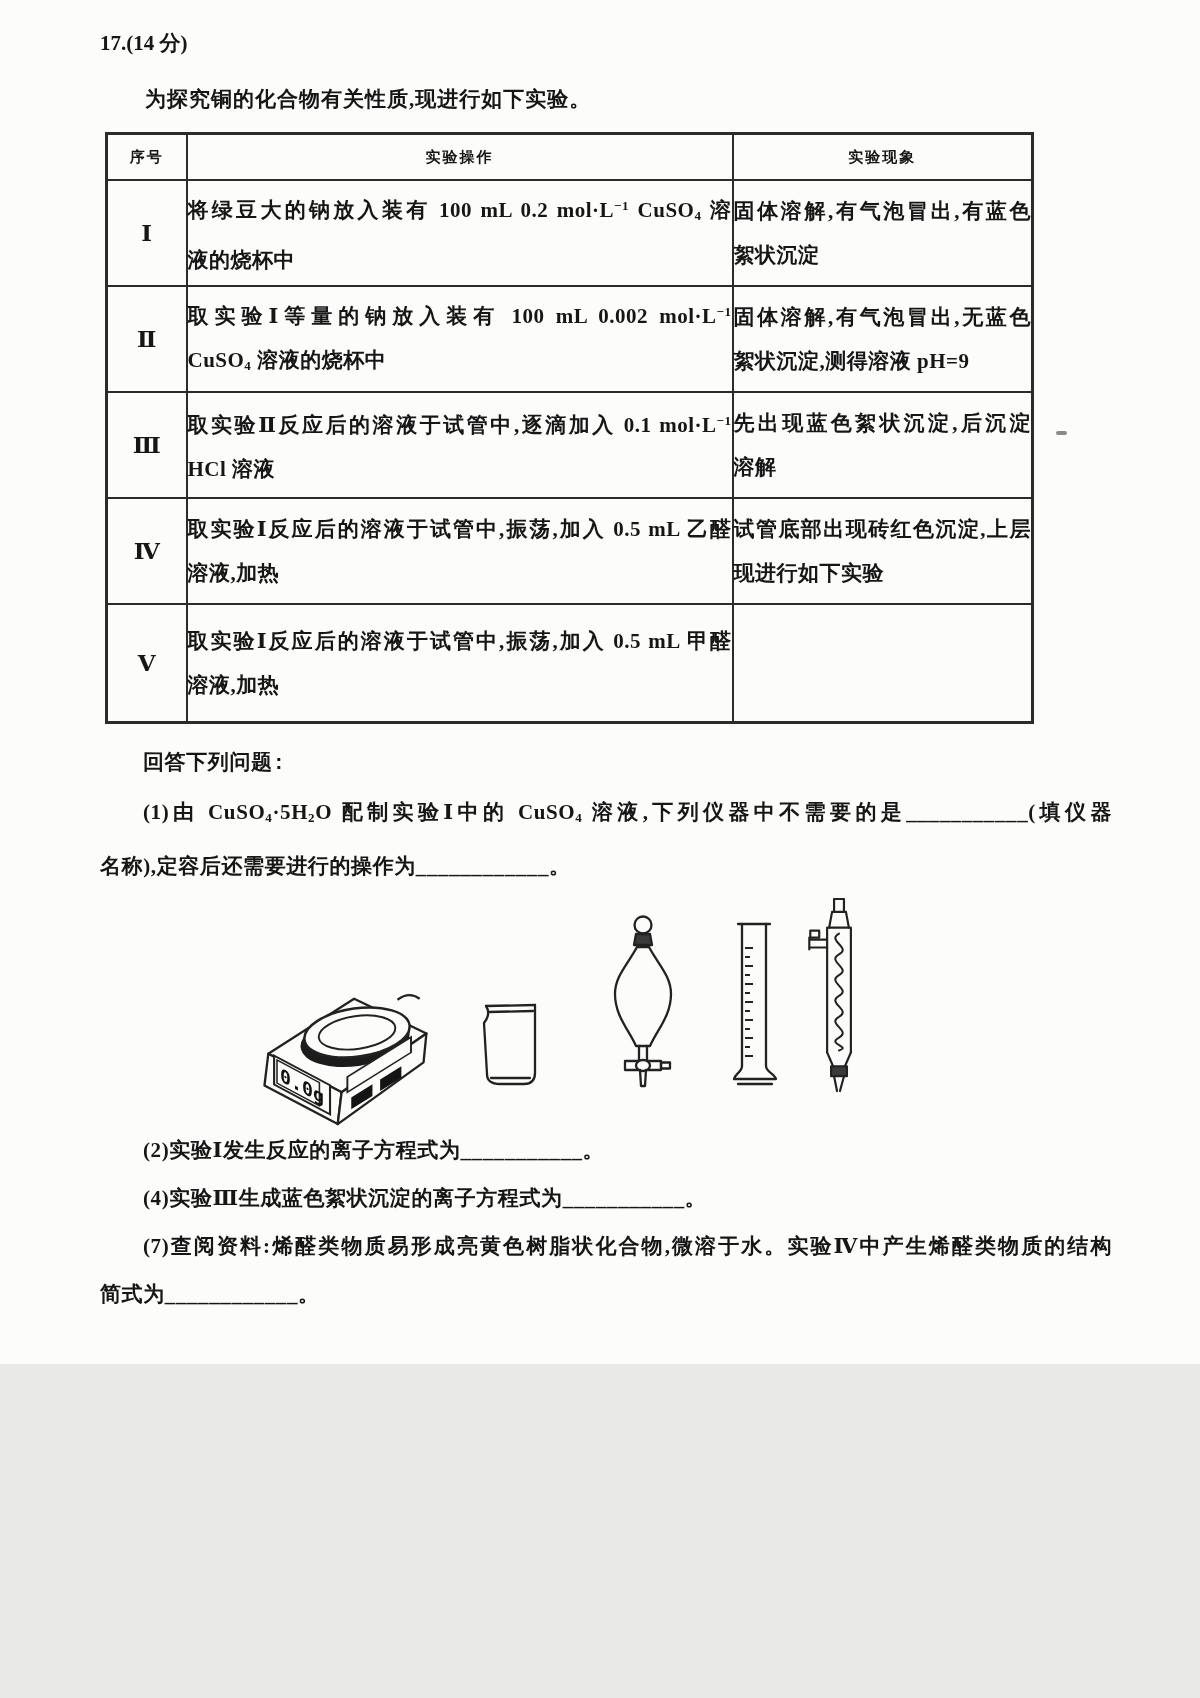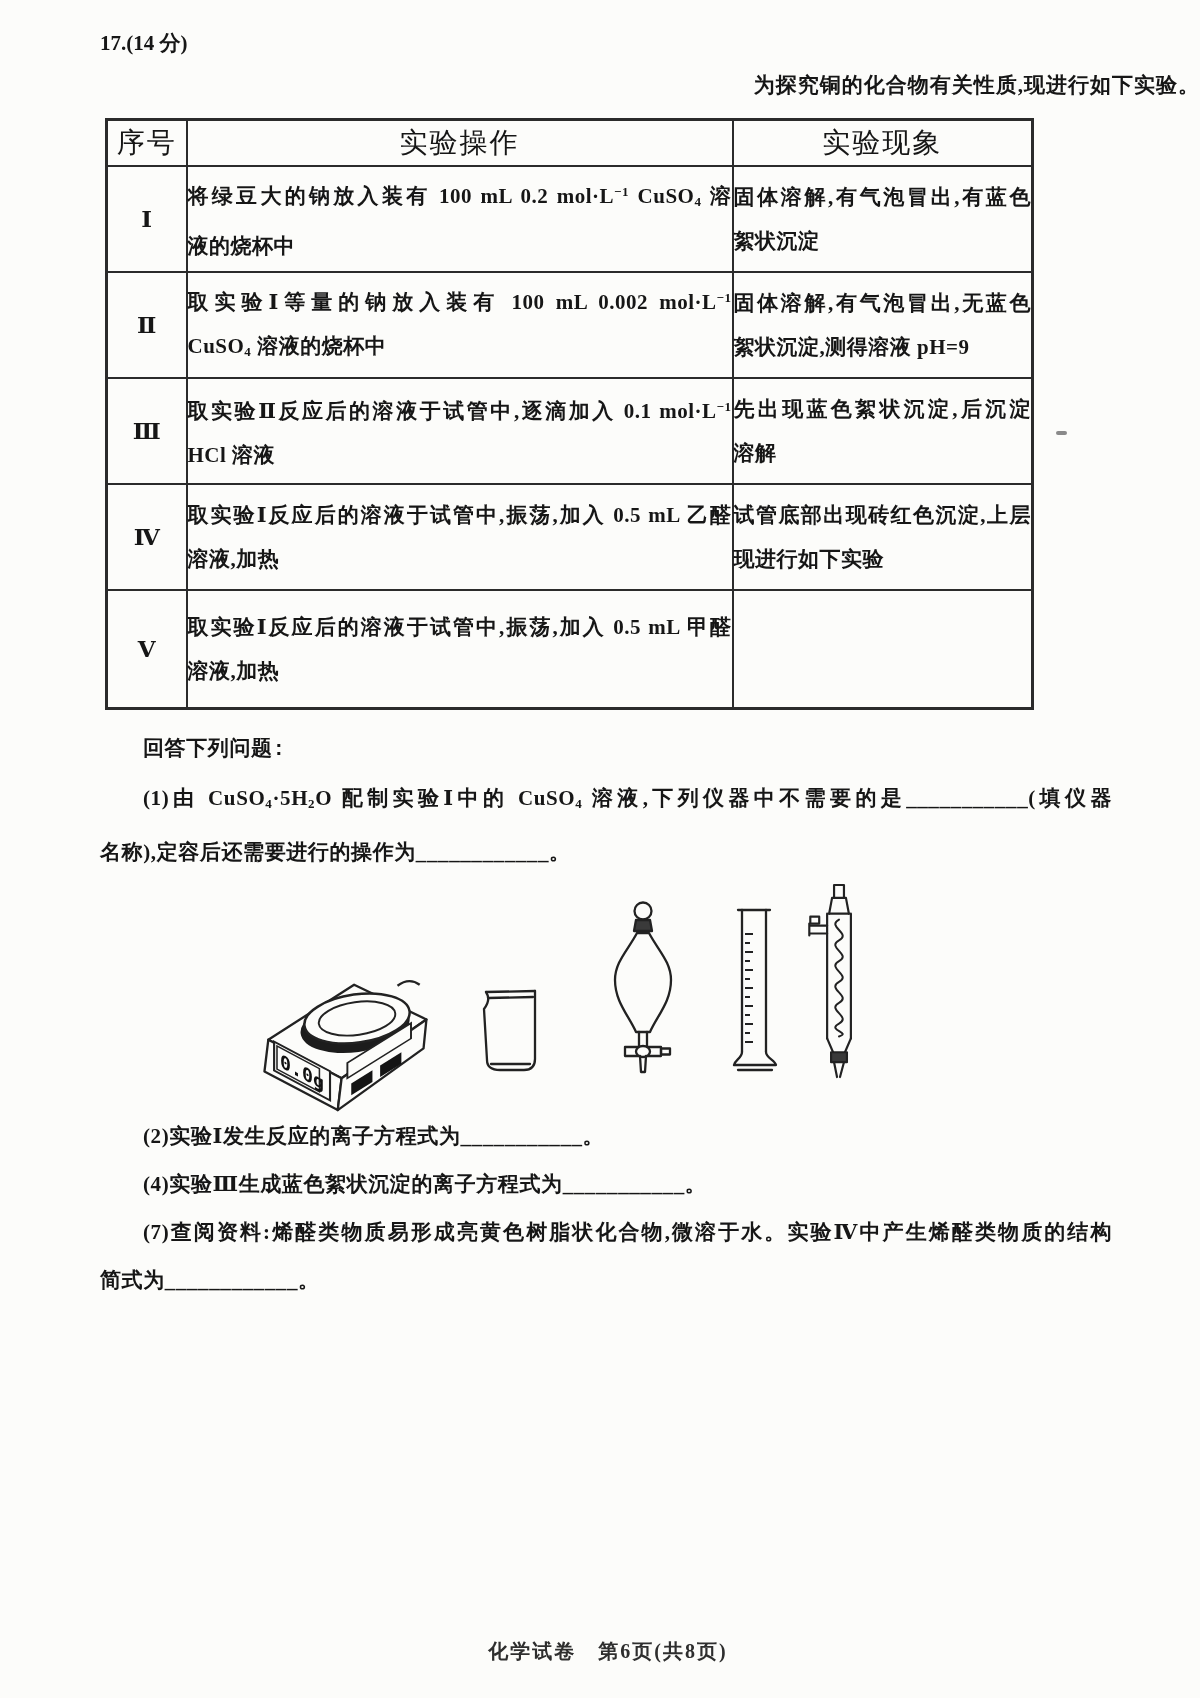--- a/index.html
+++ b/index.html
@@ -1,46 +1,46 @@
 <!DOCTYPE html>
 <html><head>
 <meta charset="utf-8">
 <style>
   html,body{margin:0;padding:0;background:#e9e9e7;}
   .page{
     position:relative;
-    width:1200px;height:1698px;
+    width:1200px;height:1364px;
     margin:0 auto;
     background:#fcfcfa;
     color:#161616;
     font-family:"Liberation Serif","DejaVu Serif",serif;
     font-size:21px;
     font-weight:600;
     overflow:hidden;
   }
   sub,sup{font-size:0.62em;font-weight:inherit;}
   sup{vertical-align:0.55em;}
   sub{vertical-align:-0.25em;}
 
   .qnum{margin:30px 0 0 100px;line-height:26px;}
-  .intro{margin:16px 0 0 145px;line-height:26px;letter-spacing:1px;text-align:right;}
+  .intro{margin:30px 0 0 145px;line-height:26px;letter-spacing:1px;}
 
   table.exp{
     border-collapse:collapse;
     table-layout:fixed;
     margin:20px 0 0 105px;
     width:926px;
     border:3px solid #2b2b2b;
   }
   table.exp th,table.exp td{
     border:2px solid #2b2b2b;
     padding:0;
     vertical-align:middle;
   }
-  table.exp th{height:44px;font-size:28px;font-weight:400;letter-spacing:2px;}
+  table.exp th{height:44px;font-size:15px;font-weight:700;letter-spacing:2px;}
   td.idc{text-align:center;font-size:23px;font-weight:600;}
   td.opc{padding:0 15px;}
   td.phc{padding:0 12px;}
   .cl{line-height:44px;letter-spacing:0.5px;}
   .jfull{text-align:justify;text-align-last:justify;}
   tr.r{height:106px;}
   tr.rlast{height:118px;}
 
   .para{margin-left:100px;width:1012px;}
   .pline{line-height:48px;letter-spacing:0.6px;}

